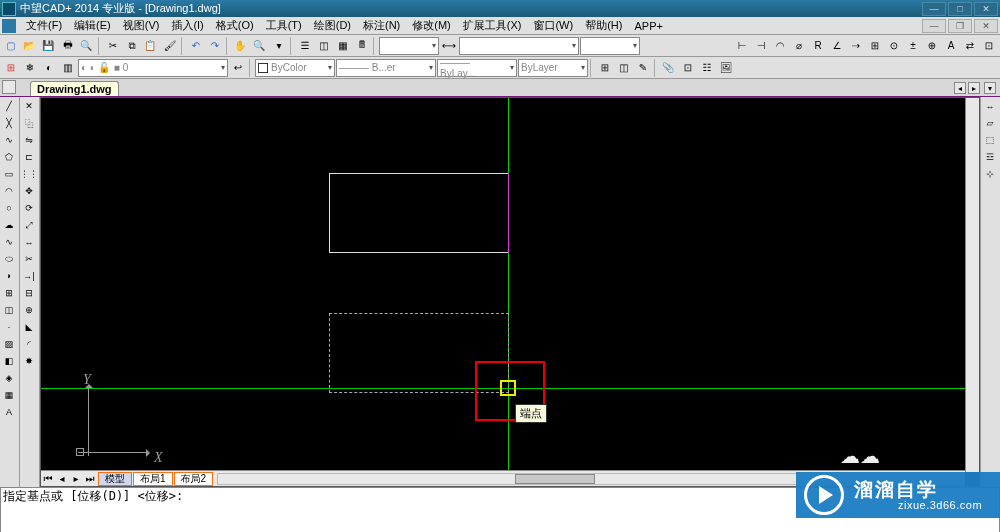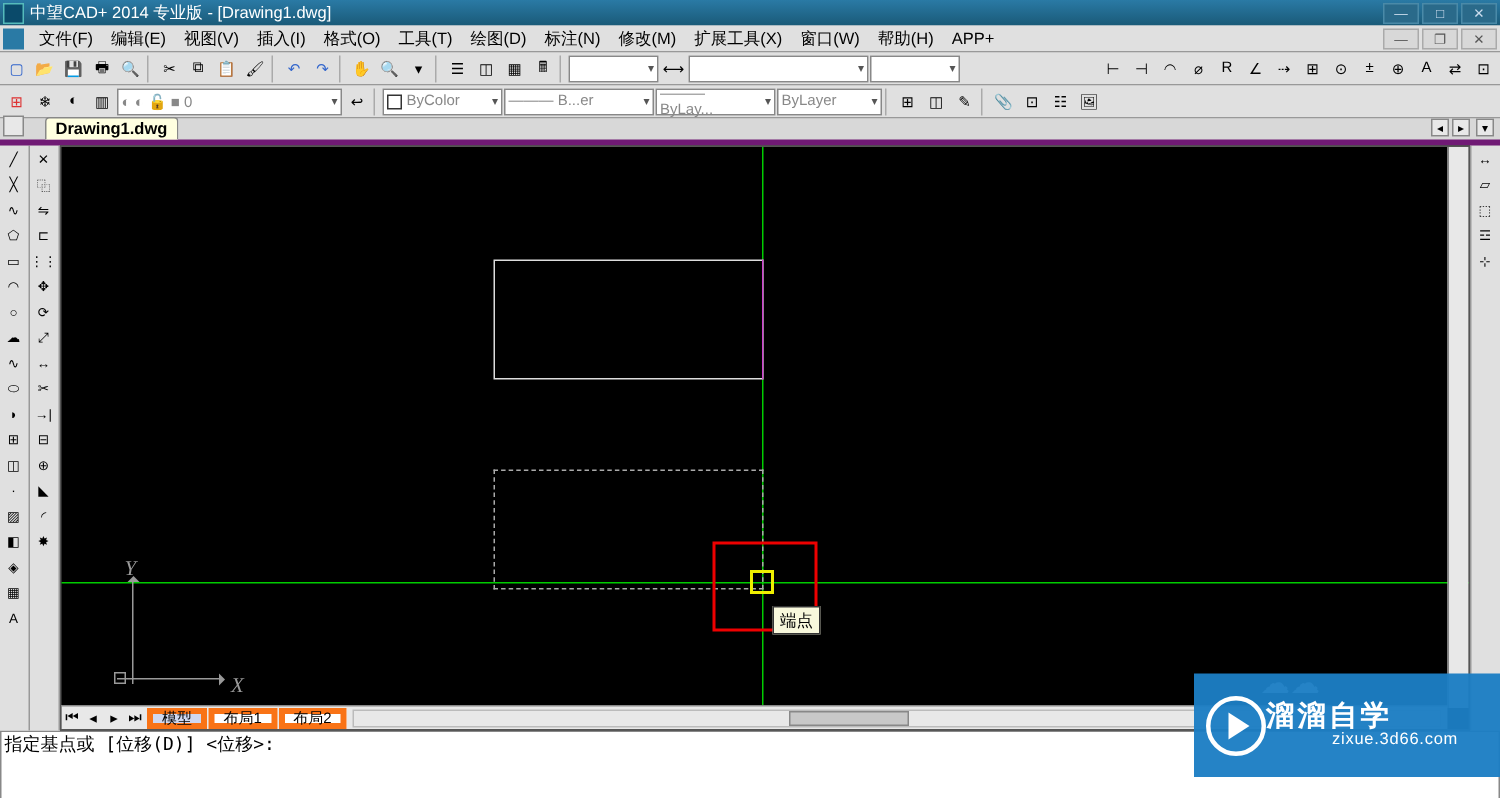--- a/index.html
+++ b/index.html
@@ -20,21 +20,21 @@
   .toolbar { height: 22px; background: #e0e0e0; border-bottom: 1px solid #999; display: flex; align-items: center; padding: 1px 2px; gap: 1px; }
   .tbtn { width: 18px; height: 18px; border: 1px solid transparent; display:flex; align-items:center; justify-content:center; font-size:10px; cursor:default; }
   .tsep { width: 4px; height: 18px; border-left: 1px solid #aaa; margin: 0 1px; }
   .tcombo { height: 18px; border: 1px solid #888; background: #fff; font-size:10px; padding: 0 2px; display:flex; align-items:center; justify-content:space-between; }
   .tcombo .arrow { font-size:8px; color:#555; margin-left:2px; }
 
   
   .propbar { height: 22px; background: #e0e0e0; border-bottom: 1px solid #999; display: flex; align-items: center; padding: 1px 2px; gap: 1px; }
 
   
-  .doctab-row { height: 18px; background: #d8d8d8; border-bottom: 4px solid #701a75; position: relative; display:flex; align-items:flex-end; padding-left: 30px; }
+  .doctab-row { height: 18px; background: #d8d8d8; border-bottom: 1px solid #701a75; position: relative; display:flex; align-items:flex-end; padding-left: 30px; }
   .doctab-row .threeD { position:absolute; left:2px; bottom:2px; width:14px; height:14px; border:1px solid #888; background:#e8e8e8; }
   .doctab { background:#ffffe0; border:1px solid #888; border-bottom:none; padding: 1px 6px; font-size: 11px; border-radius: 3px 3px 0 0; font-weight: bold; color: #000; }
   .doctab-row .navbtn { position:absolute; bottom:2px; width:12px; height:12px; border:1px solid #888; background:#e8e8e8; font-size:8px; display:flex; align-items:center; justify-content:center; }
 
   
   .mainrow { display: flex; height: 390px; background:#e0e0e0; }
   .leftbar, .leftbar2 { width: 20px; background: #e0e0e0; border-right: 1px solid #999; display:flex; flex-direction:column; gap:1px; padding:1px; }
   .rightbar { width: 20px; background: #e0e0e0; border-left: 1px solid #999; display:flex; flex-direction:column; gap:1px; padding:1px; }
   .vbtn { width: 16px; height: 16px; border: 1px solid transparent; display:flex; align-items:center; justify-content:center; font-size:9px; }
 
@@ -53,31 +53,31 @@
   .ucs-y { position:absolute; left:42px; top:274px; color:#999; font-style:italic; font-family: 'Times New Roman', serif; font-size:14px; }
   .ucs-x { position:absolute; left:113px; top:352px; color:#999; font-style:italic; font-family: 'Times New Roman', serif; font-size:14px; }
   .ucs-arrow-y { position:absolute; left:47px; top:288px; width:1px; height:70px; background:#999; }
   .ucs-arrow-y::before { content:''; position:absolute; top:-6px; left:-3px; border:4px solid transparent; border-bottom-color:#999; }
   .ucs-arrow-x { position:absolute; left:37px; top:354px; width:70px; height:1px; background:#999; }
   .ucs-arrow-x::before { content:''; position:absolute; right:-6px; top:-3px; border:4px solid transparent; border-left-color:#999; }
   .ucs-origin { position:absolute; left:35px; top:350px; width:8px; height:8px; border:1px solid #999; }
 
   .canvas-scroll-v { position:absolute; right:0; top:0; bottom:14px; width:14px; background:#e8e8e8; border-left:1px solid #888; }
   .canvas-scroll-h-wrap { position:absolute; bottom:0; left:0; right:14px; height:16px; background:#e8e8e8; border-top:1px solid #888; display:flex; align-items:center; }
-  .layout-tab { height:14px; padding:0 6px; border:4px solid #f97316; background:#fff; font-size:10px; margin-left:1px; display:flex; align-items:center; }
+  .layout-tab { height:14px; padding:0 6px; border:1px solid #f97316; background:#fff; font-size:10px; margin-left:1px; display:flex; align-items:center; }
   .layout-tab.active { background:#d0d8f0; }
   .scroll-spacer { flex:1; height:12px; background:#e8e8e8; margin:0 4px; border:1px solid #bbb; position:relative; }
   .scroll-thumb { position:absolute; left:40%; width:80px; height:100%; background:#c8c8c8; border:1px solid #888; }
 
   
   .cmdwin { height: 50px; background:#fff; border:1px solid #888; overflow:hidden; font-family: SimSun, monospace; font-size:12px; padding: 1px 2px; line-height:1.25; }
   .cmdwin .line { white-space: nowrap; }
 
   
-  .watermark { position:absolute; right:0; bottom:14px; width:204px; height:69px; background: rgba(28,126,196,0.96); display:flex; align-items:center; color:#fff; padding:4px 8px; }
+  .watermark { position:absolute; right:0; bottom:14px; width:204px; height:46px; background: rgba(28,126,196,0.96); display:flex; align-items:center; color:#fff; padding:4px 8px; gap:10px; }
   .watermark .logocirc { width:40px; height:40px; border:3px solid #fff; border-radius:50%; display:flex; align-items:center; justify-content:center; position:relative; }
   .watermark .logocirc::after { content:''; width:0; height:0; border-left:14px solid #fff; border-top:9px solid transparent; border-bottom:9px solid transparent; margin-left:4px; }
   .watermark .txt1 { font-size:19px; font-weight:bold; letter-spacing:2px; line-height:1; }
   .watermark .txt2 { font-size:11px; letter-spacing:0.5px;margin-left:44px; }
   .watermark-cursor { position:absolute; right:120px; bottom:64px; font-size:20px; color:#eee; }
 </style>
 </head>
 <body>
 
 <div class="titlebar">

